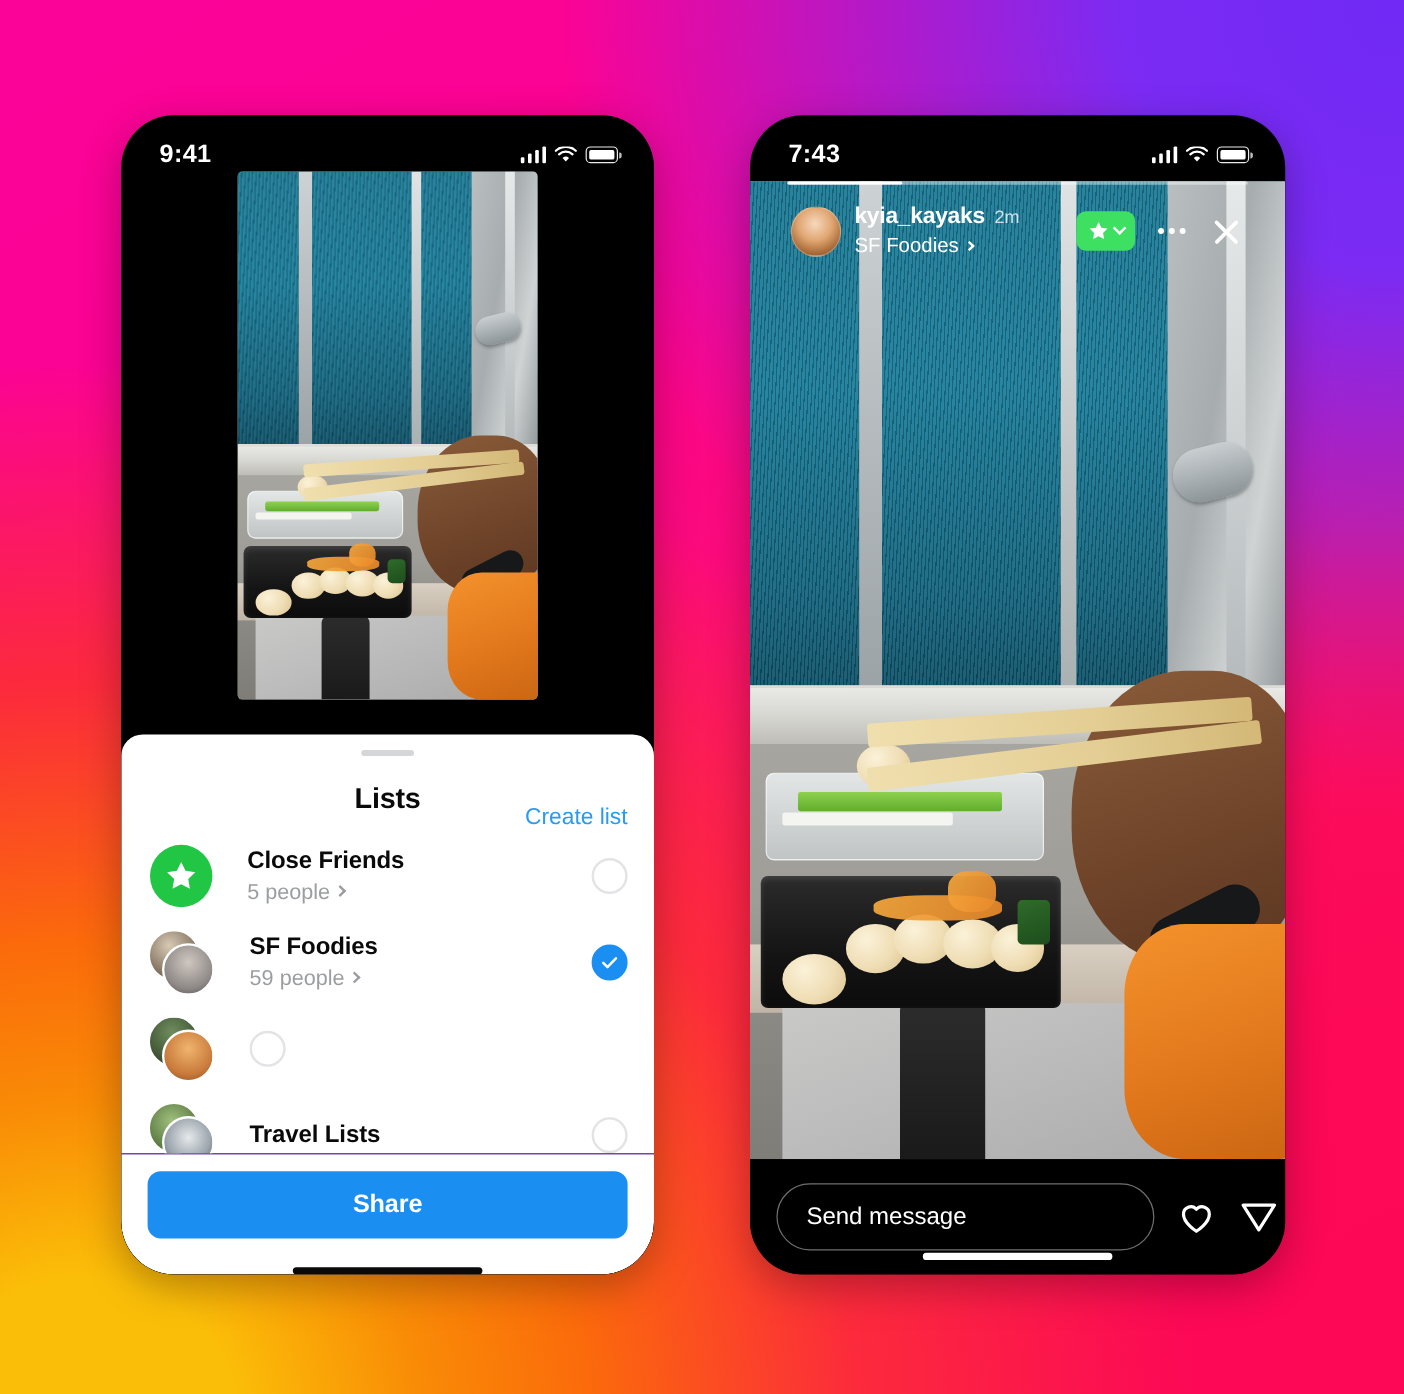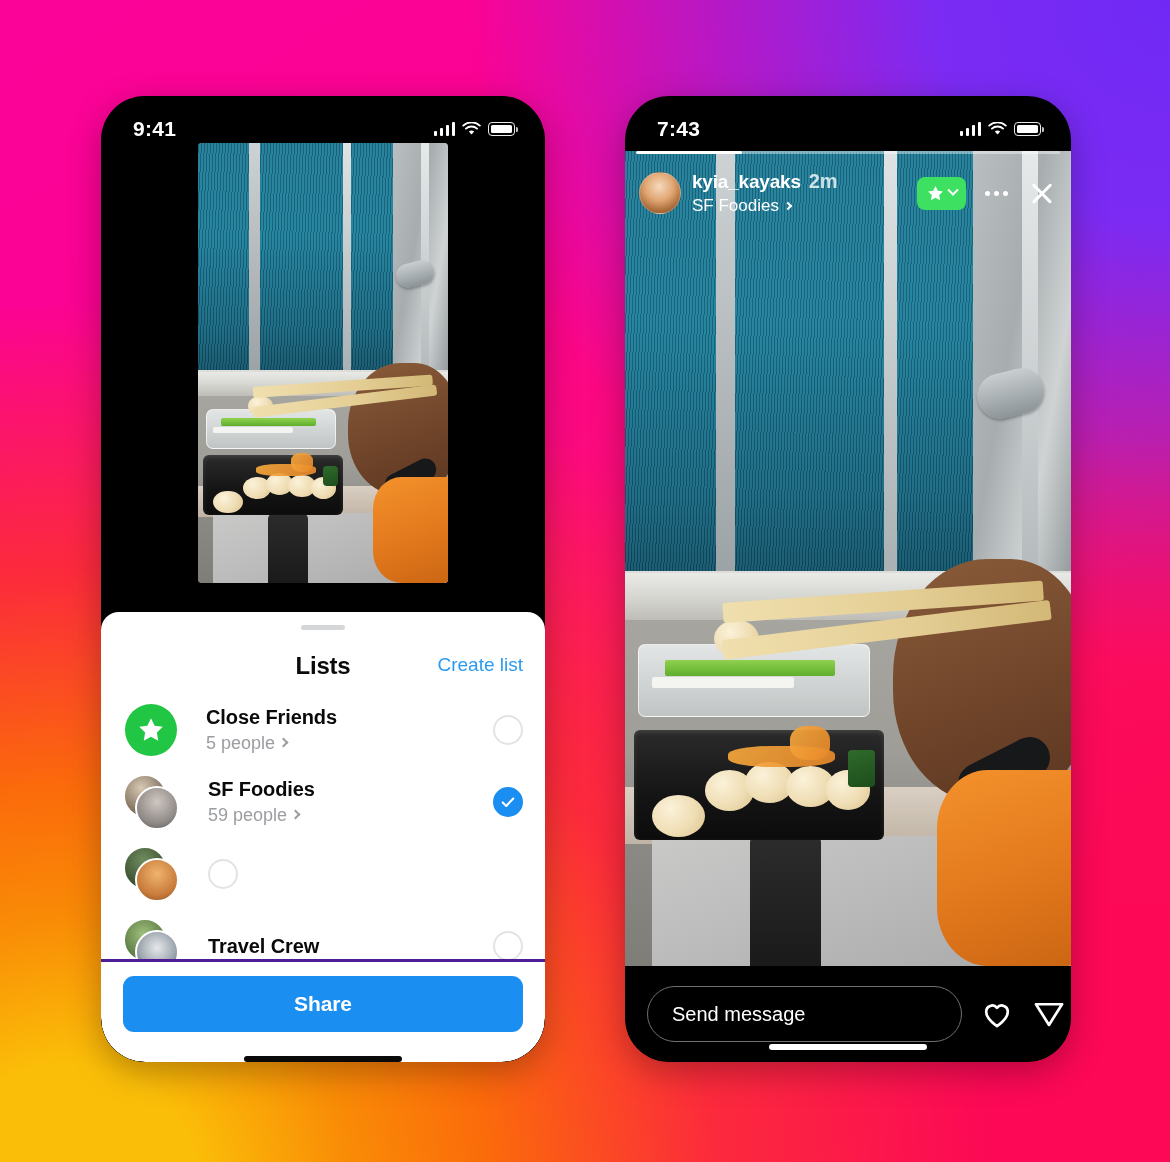--- a/index.html
+++ b/index.html
@@ -229,21 +229,21 @@
     font-size: 24px;
     font-weight: bold;
     color: #0a0a0a;
     letter-spacing: -0.2px;
   }
   .create-list {
     position: absolute;
     right: 22px;
     top: 50%;
     transform: translateY(-50%);
-    margin-top: 3px;
+    margin-top: 20px;
     font-size: 19px;
     color: #2a9bf0;
     font-weight: 500;
   }
 
   .list-scroll {
     flex: 1;
     overflow: hidden;
     padding: 0 22px;
   }
@@ -323,21 +323,21 @@
     border-color: #1B8EF2;
     background: #1B8EF2;
     display: flex;
     align-items: center;
     justify-content: center;
   }
   .radio.checked svg { width: 18px; height: 18px; }
 
   .sheet-foot {
     padding: 14px 22px 0;
-    border-top: 3px solid #4c1d95;
+    border-top: 1px solid #4c1d95;
   }
   .share-btn {
     width: 100%;
     height: 56px;
     background: #1B8EF2;
     color: #fff;
     border: none;
     border-radius: 11px;
     font-size: 21px;
     font-weight: bold;
@@ -354,21 +354,21 @@
   
   #story-media {
     position: absolute;
     left: 0; right: 0;
     top: 55px;
     height: 815px;
   }
   .story-overlay {
     position: absolute;
     left: 0; right: 0; top: 55px;
-    padding: 0 10px;
+    padding: 0 30px;
     z-index: 25;
   }
   .progress {
     display: flex;
     height: 3px;
     margin: 0 1px 16px;
     background: rgba(255,255,255,0.42);
     border-radius: 2px;
     overflow: hidden;
   }
@@ -394,22 +394,21 @@
     gap: 8px;
   }
   .story-user {
     color: #fff;
     font-size: 19px;
     font-weight: bold;
     letter-spacing: -0.2px;
   }
   .story-time {
     color: rgba(255,255,255,0.78);
-    font-size: 20px;
-    font-weight: bold;
+    font-size: 15px;
   }
   .story-line2 {
     display: flex;
     align-items: center;
     gap: 6px;
     margin-top: 3px;
   }
   .story-list {
     color: #fff;
     font-size: 17px;
@@ -611,21 +610,21 @@
             </div>
             <div class="radio"></div>
           </div>
 
           <div class="list-row">
             <div class="avatar-wrap">
               <div class="av back av-e"></div>
               <div class="av front av-f"></div>
             </div>
             <div class="row-text">
-              <div class="row-name">Travel Crew</div>
+              <div class="row-name">Travel Lists</div>
             </div>
             <div class="radio"></div>
           </div>
 
         </div>
 
         <div class="sheet-foot">
           <button class="share-btn">Share</button>
           <div class="home-ind"></div>
         </div>

